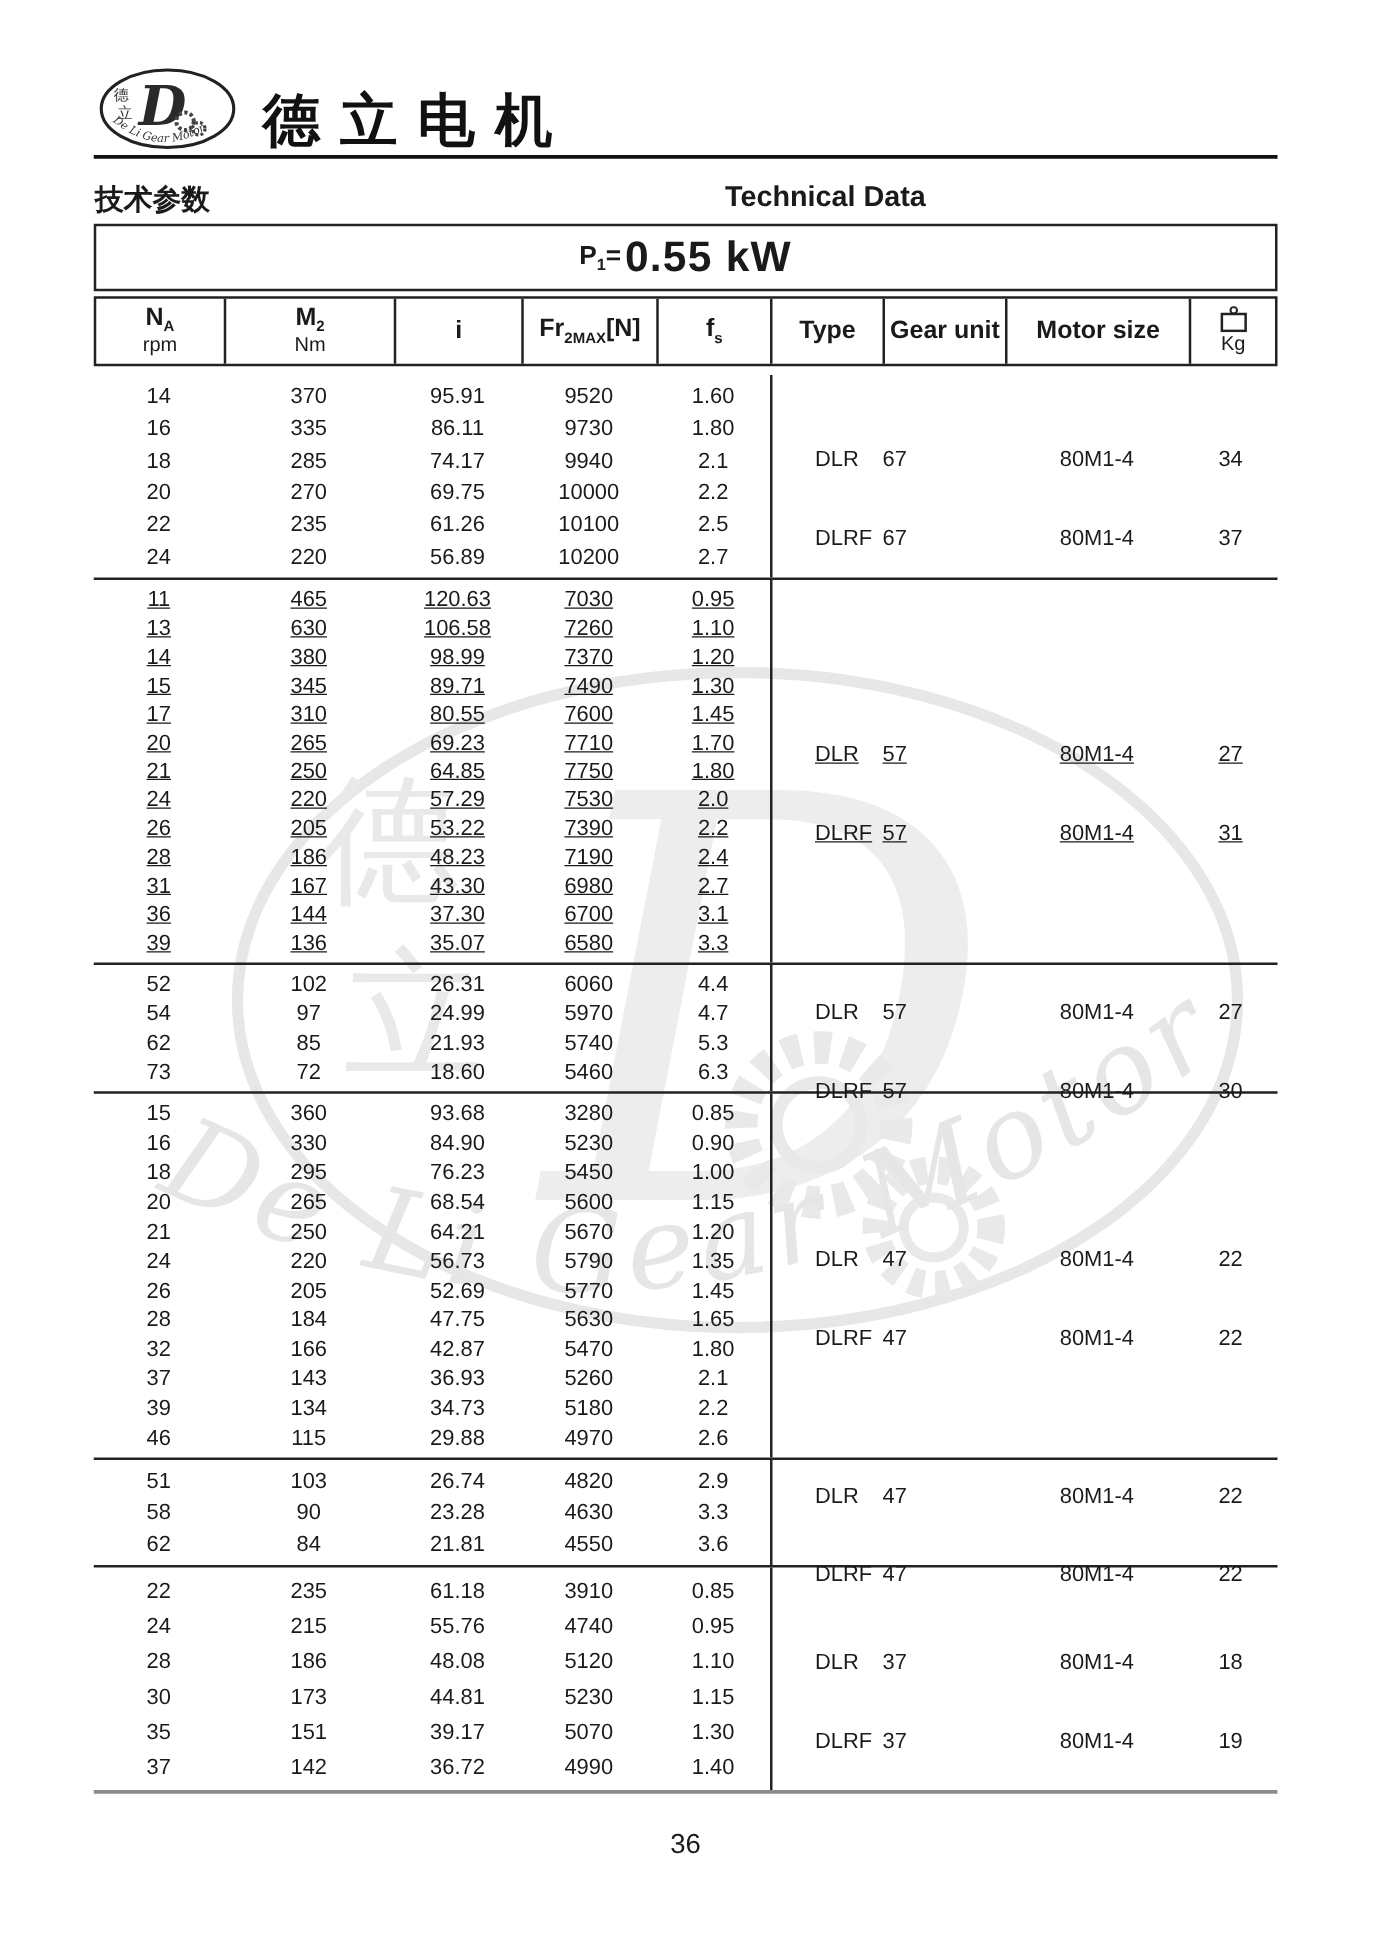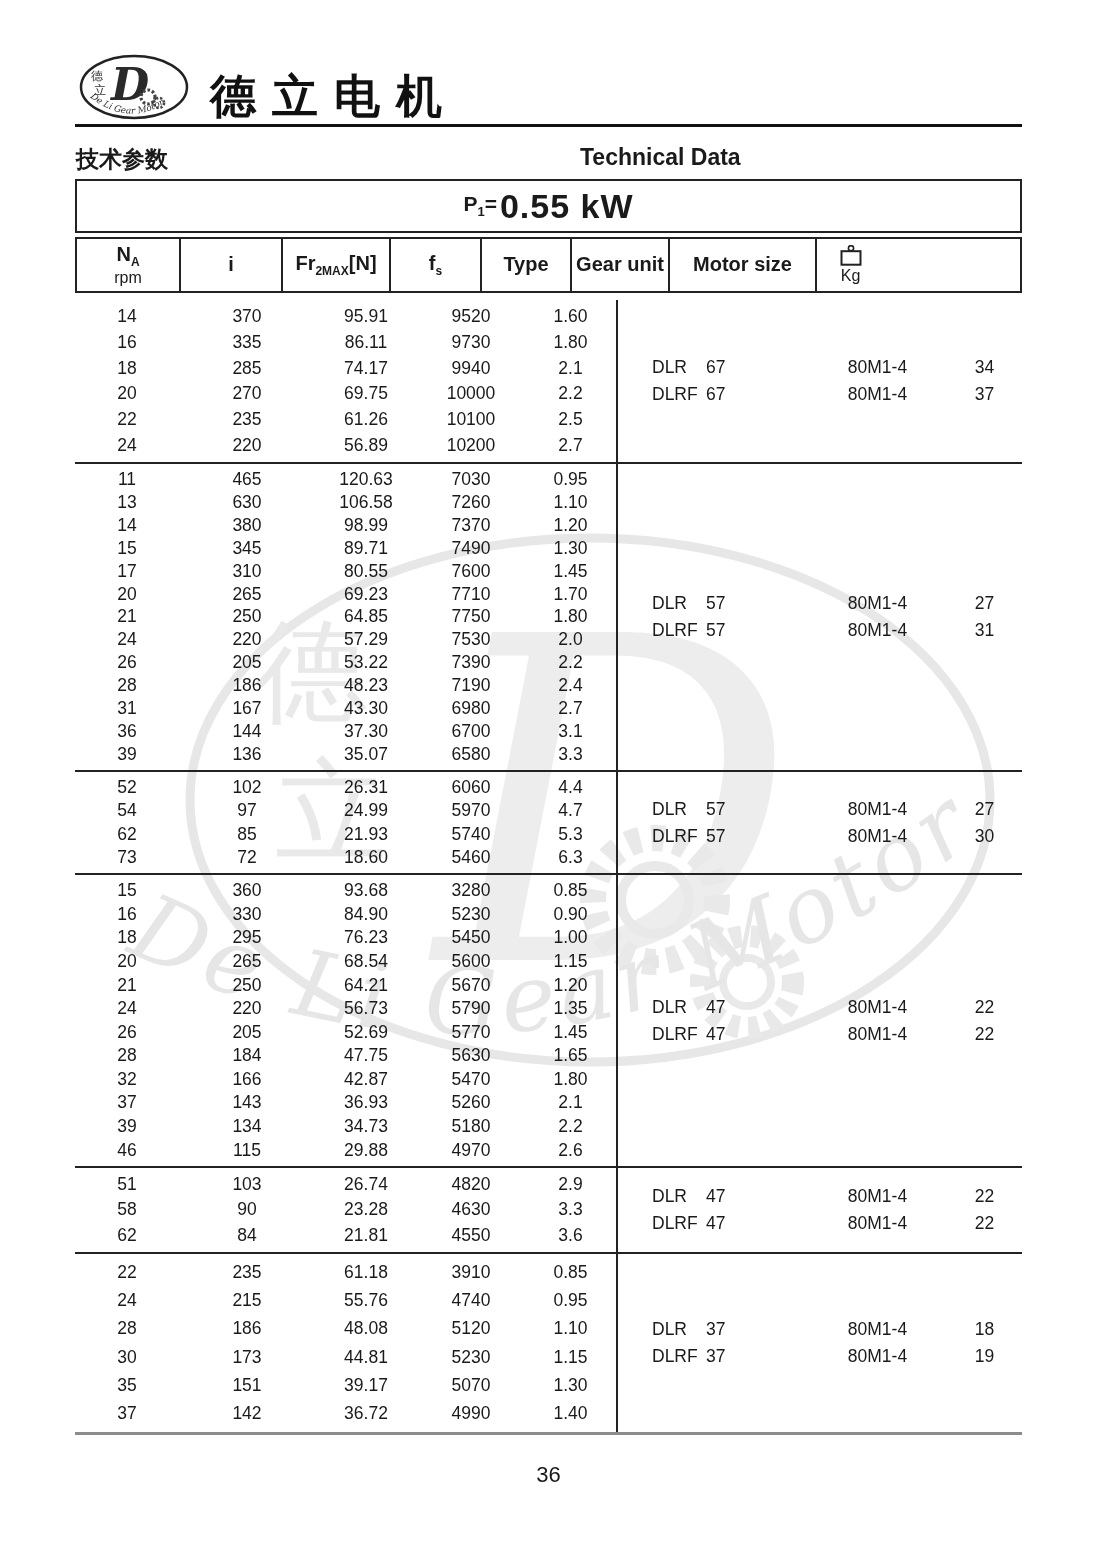--- a/index.html
+++ b/index.html
@@ -39,21 +39,21 @@
   
   #tbody{position:absolute;left:75px;top:300px;width:947px;}
   .section{display:flex;}
   .section.sep{border-top:2px solid #222;}
   .left{width:541px;display:flex;flex-direction:column;justify-content:space-around;padding:4px 0;box-sizing:border-box;}
   .row{display:flex;}
   .cell{text-align:center;font-size:17.5px;}
   .c0{width:104px}.c1{width:136px}.c2{width:102px}.c3{width:108px}.c4{width:91px}
   .right{width:404px;border-left:2px solid #222;display:flex;flex-direction:column;
          justify-content:center;box-sizing:border-box;}
-  .info-row{display:flex;font-size:17.5px;line-height:27px;}
+  .info-row{display:flex;font-size:17.5px;line-height:27px;margin-top:36px;}
   .t{width:88px;text-align:left;padding-left:34px;box-sizing:border-box;}
   .g{width:98px;text-align:left;}
   .m{width:147px;text-align:center;}
   .k{width:67px;text-align:center;}
 
   
   #botline{position:absolute;left:75px;top:1432px;width:947px;height:3px;background:#8c8c8c;}
   #pageno{position:absolute;left:75px;top:1462px;width:947px;text-align:center;font-size:22px;}
 </style>
 </head>
@@ -109,20 +109,24 @@
     <div id="pbox">
       <span class="p-pre"><span>P</span><sub>1</sub><span>=</span></span>
       <span class="p-val">0.55 kW</span>
     </div>
 
     <div id="hrow">
       <div class="hcell w0">
         <div class="hmain"><span>N</span><sub>A</sub></div>
         <div class="hunit">rpm</div>
       </div>
+      <div class="hcell w1">
+        <div class="hmain"><span>M</span><sub>2</sub></div>
+        <div class="hunit">Nm</div>
+      </div>
       <div class="hcell w2">
         <div class="hmain"><span>i</span></div>
       </div>
       <div class="hcell w3">
         <div class="hmain"><span>Fr</span><sub>2MAX</sub><span>[N]</span></div>
       </div>
       <div class="hcell w4">
         <div class="hmain"><span>f</span><sub>s</sub></div>
       </div>
       <div class="hcell w5">
@@ -197,21 +201,21 @@
               <span class="k">34</span>
             </div>
             <div class="info-row">
               <span class="t">DLRF</span>
               <span class="g">67</span>
               <span class="m">80M1-4</span>
               <span class="k">37</span>
             </div>
           </div>
         </div>
-        <div class="section sep" style="height: 306px;">
+        <div class="section sep" style="height: 306px; text-decoration: underline;">
           <div class="left">
             <div class="row">
               <span class="cell c0">11</span>
               <span class="cell c1">465</span>
               <span class="cell c2">120.63</span>
               <span class="cell c3">7030</span>
               <span class="cell c4">0.95</span>
             </div>
             <div class="row">
               <span class="cell c0">13</span>

